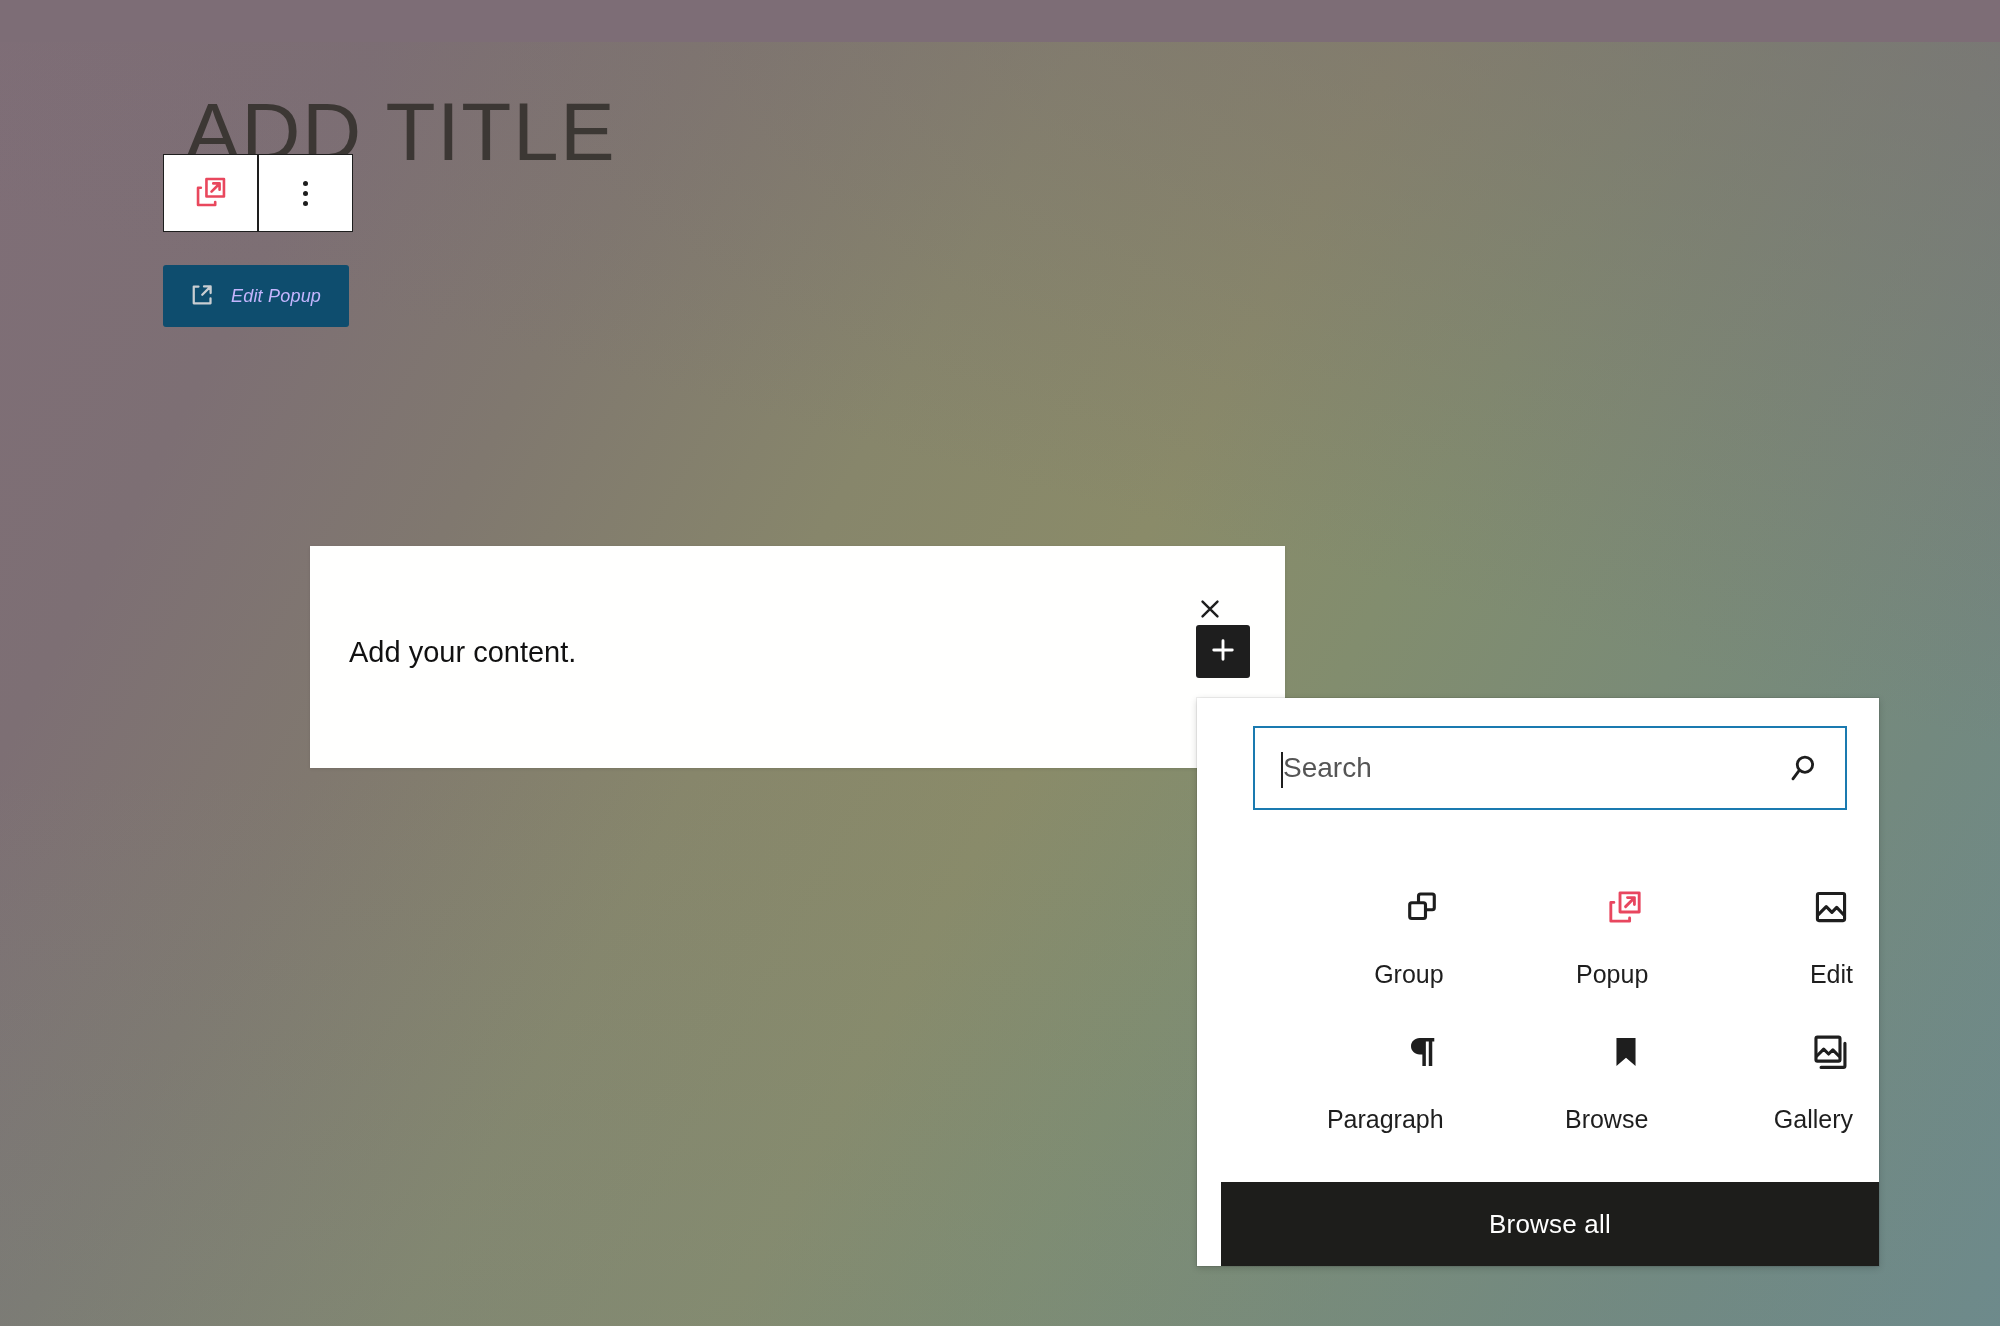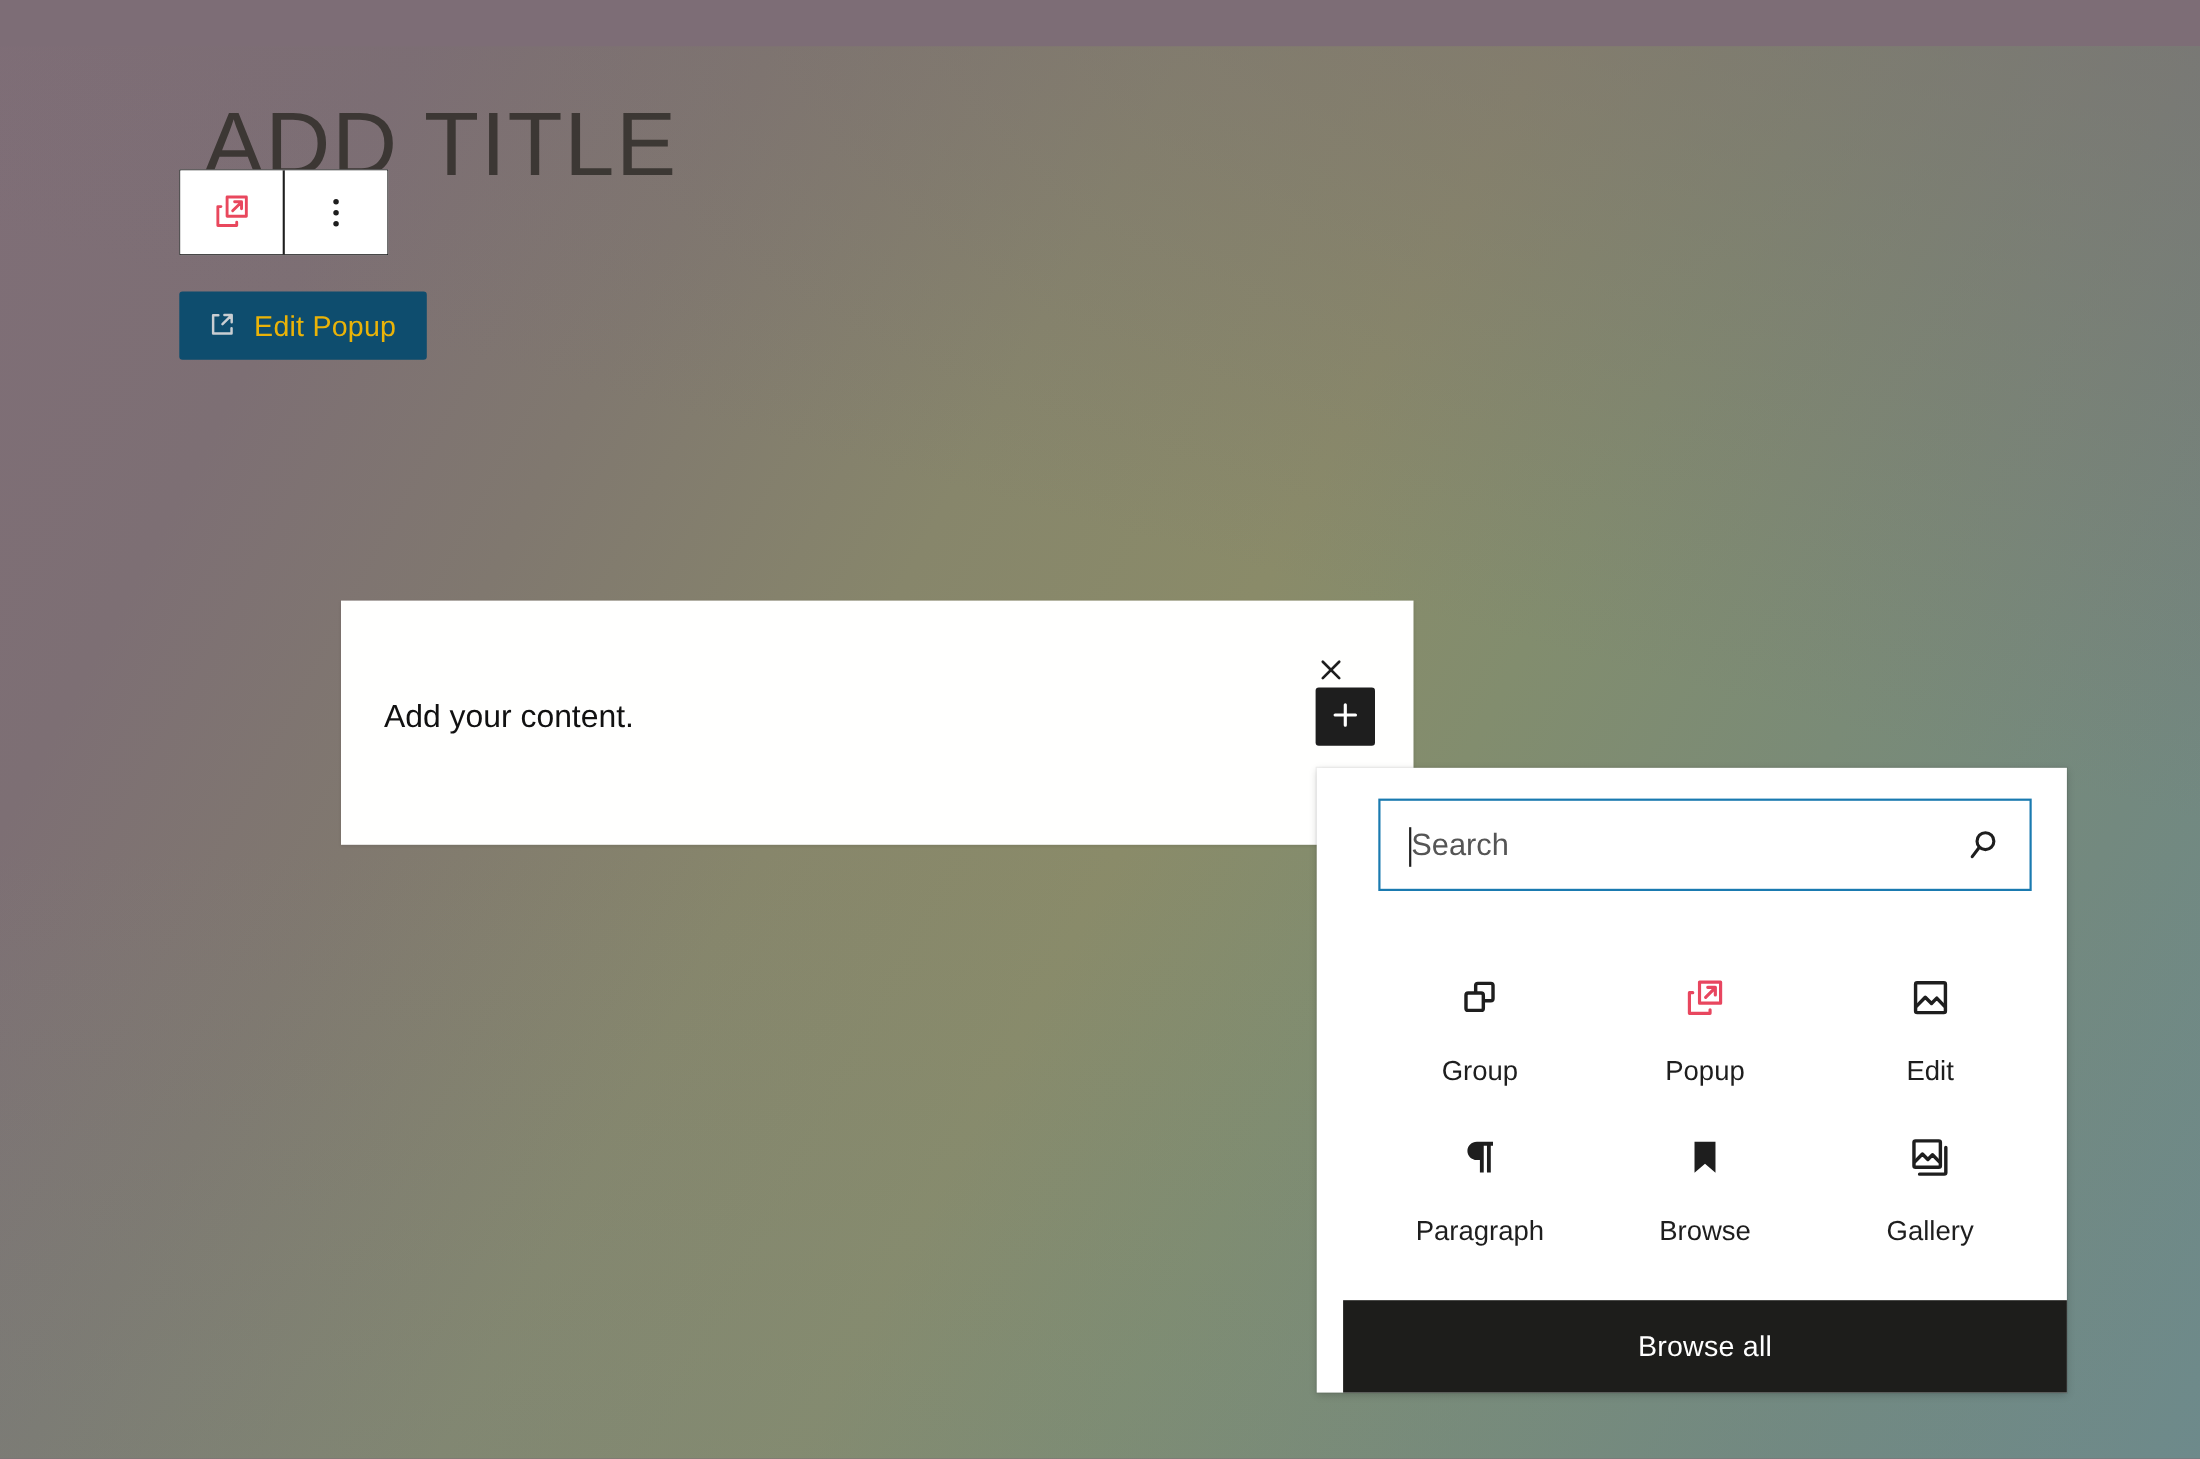--- a/index.html
+++ b/index.html
@@ -113,24 +113,25 @@
     align-items: center;
     gap: 14px;
     padding: 0 28px 0 24px;
     background: #0e4d6e;
     border: none;
     border-radius: 3px;
     cursor: pointer;
     box-sizing: border-box;
   }
   #edit-popup-btn .label {
-    color: #eab308;
-    font-size: 26px;
+    color: #c4b5fd;
+    font-size: 18px;
     letter-spacing: 0.2px;
     white-space: nowrap;
+    font-style: italic;
   }
 
   
   #content-block {
     position: absolute;
     left: 310px;
     top: 504px;
     width: 975px;
     height: 222px;
     background: #fffffe;
@@ -236,21 +237,21 @@
   }
 
   #block-grid {
     display: grid;
     grid-template-columns: repeat(3, 1fr);
     padding: 26px 22px 34px 22px;
   }
   .block-item {
     display: flex;
     flex-direction: column;
-    align-items: center;
+    align-items: flex-end;
     justify-content: flex-start;
     padding: 18px 4px 14px 4px;
     background: transparent;
     border: none;
     cursor: pointer;
     font-family: "Liberation Sans", sans-serif;
   }
   .block-icon {
     height: 62px;
     display: flex;

